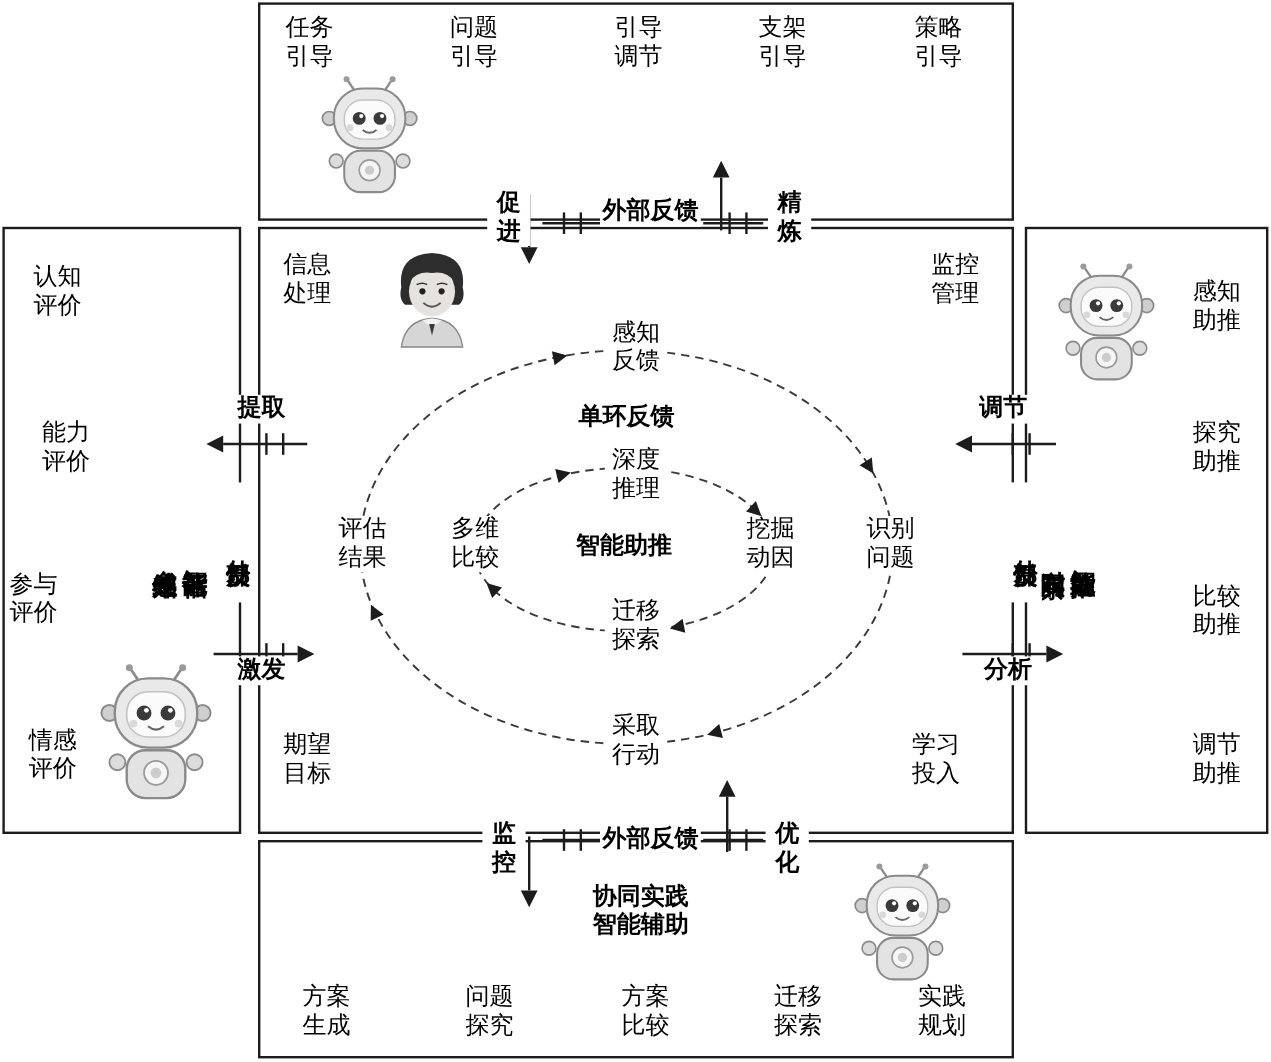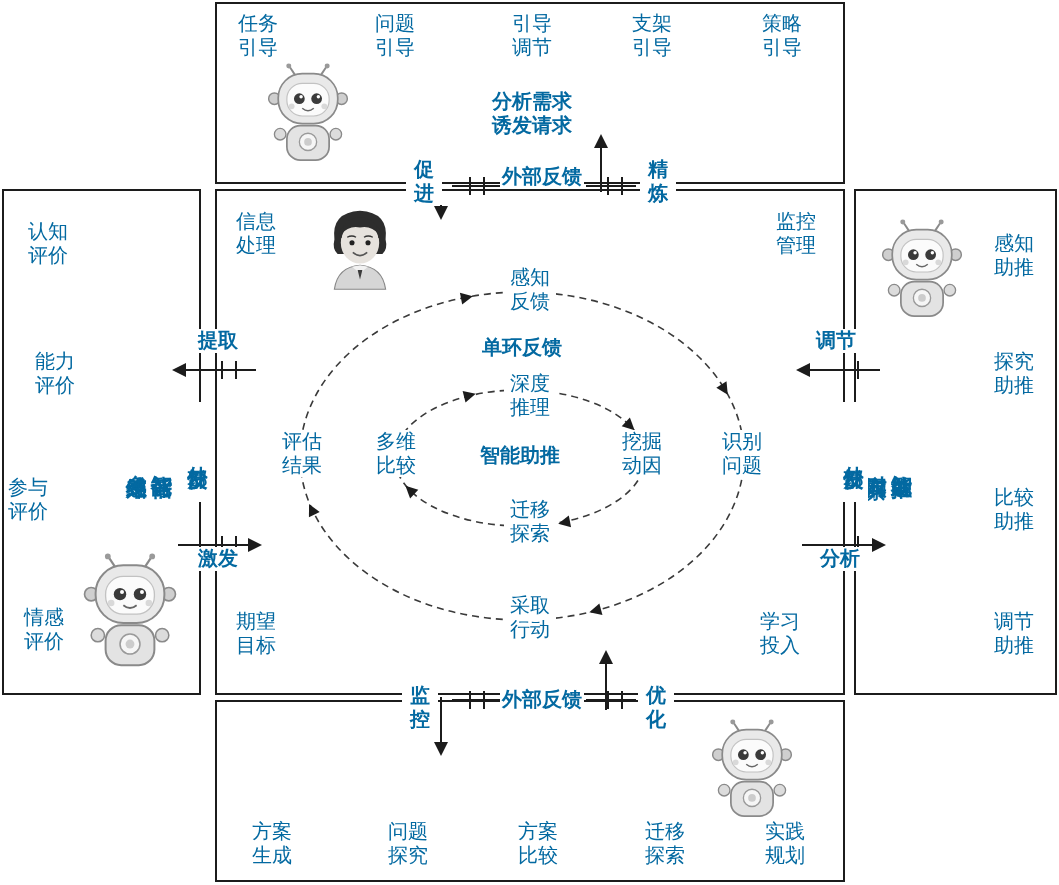--- a/index.html
+++ b/index.html
@@ -4,21 +4,21 @@
 <style>
   html,body{margin:0;padding:0;background:#fff;}
   .canvas{
     position:relative;width:1059px;height:885px;background:#fff;overflow:hidden;
     font-family:"Liberation Sans","DejaVu Sans",sans-serif;color:#111;
   }
   .box{position:absolute;border:2px solid #1c1c1c;background:#fff;box-sizing:border-box;}
   .overlay{position:absolute;left:0;top:0;pointer-events:none;}
   .lbl{
     position:absolute;white-space:pre-line;text-align:center;
-    font-size:20px;line-height:1.18;color:#0369a1;
+    font-size:20px;line-height:1.18;color:#000000;
   }
   .b{font-weight:700;}
   .bg{background:#fff;padding:0 2px;}
   .vert{
     writing-mode:vertical-rl;text-orientation:upright;
     white-space:pre-line;line-height:1.2;letter-spacing:1px;
   }
   .vlr{
     writing-mode:vertical-lr;text-orientation:upright;
     white-space:pre-line;line-height:1.2;letter-spacing:1px;
@@ -173,22 +173,20 @@
 引导</div>
   <div class="lbl" style="left:508px;top:12px;width:48px">引导
 调节</div>
   <div class="lbl" style="left:628px;top:12px;width:48px">支架
 引导</div>
   <div class="lbl" style="left:758px;top:12px;width:48px">策略
 引导</div>
   <svg class="sprite" style="left:260px;top:62px;width:96px;height:106px" viewBox="0 0 100 110">
       <use href="#robot"></use>
     </svg>
-  <div class="lbl b" style="left:462px;top:90px;width:140px">分析需求
-诱发请求</div>
 
   <div class="lbl b bg" style="left:406px;top:158px;width:32px">促
 进</div>
   <div class="lbl b bg" style="left:500px;top:165px">外部反馈</div>
   <div class="lbl b bg" style="left:640px;top:158px;width:32px">精
 炼</div>
 
   <div class="lbl" style="left:236px;top:210px;width:48px;text-align:left">信息
 处理</div>
   <div class="lbl" style="left:772px;top:210px;width:48px">监控
@@ -256,20 +254,22 @@
   <div class="lbl b bg" style="left:814px;top:329px">调节</div>
   <div class="lbl b bg vert" style="left:840px;top:402px;height:100px">外部反馈</div>
   <div class="lbl b bg" style="left:818px;top:547px">分析</div>
 
   <div class="lbl b bg" style="left:402px;top:684px;width:32px">监
 控</div>
   <div class="lbl b bg" style="left:500px;top:688px">外部反馈</div>
   <div class="lbl b bg" style="left:638px;top:684px;width:32px">优
 化</div>
 
+  <div class="lbl b" style="left:472px;top:736px;width:124px">协同实践
+智能辅助</div>
   <svg class="sprite" style="left:704px;top:718px;width:96px;height:106px" viewBox="0 0 100 110">
       <use href="#robot"></use>
     </svg>
   <div class="lbl" style="left:248px;top:820px;width:48px">方案
 生成</div>
   <div class="lbl" style="left:384px;top:820px;width:48px">问题
 探究</div>
   <div class="lbl" style="left:514px;top:820px;width:48px">方案
 比较</div>
   <div class="lbl" style="left:641px;top:820px;width:48px">迁移

